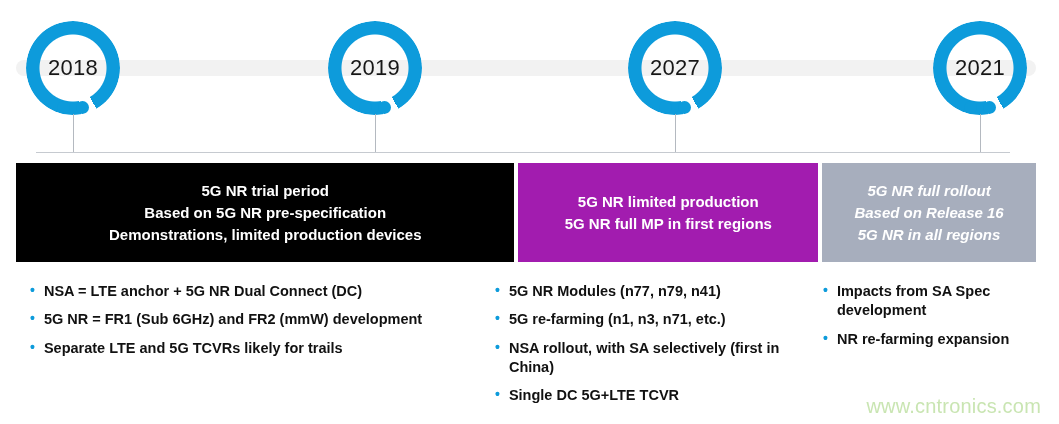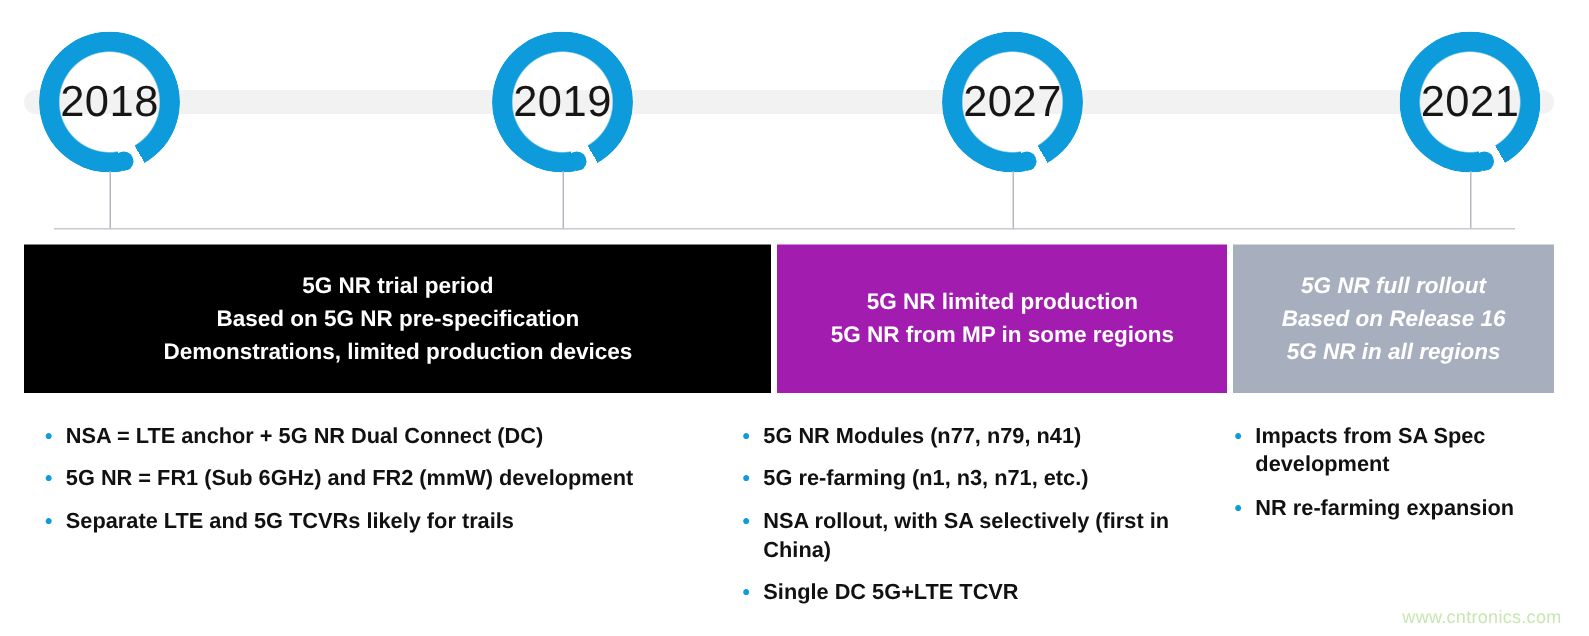--- a/index.html
+++ b/index.html
@@ -57,21 +57,21 @@
     background: #0d9bdb;
   }
   .year-ring::before { left: 31px;  bottom: 1px; }
   .year-ring::after  { right: 31px; bottom: 1px; }
   .year-label {
     position: absolute;
     inset: 0;
     display: flex;
     align-items: center;
     justify-content: center;
-    font-size: 29px;
+    font-size: 22px;
     font-weight: 400;
     color: #161616;
     letter-spacing: 0.3px;
     z-index: 2;
   }
 
   
   .connector-v {
     position: absolute;
     width: 1px;
@@ -147,21 +147,21 @@
     margin-right: 9px;
     transform: translateY(-1px);
   }
   .bullet-text { flex: 1 1 auto; }
 
   
   #watermark {
     position: absolute;
     right: 18px;
     bottom: 6px;
-    font-size: 12px;
+    font-size: 20px;
     color: #c9e5b2;
     letter-spacing: 0.2px;
     white-space: nowrap;
   }
 </style>
 </head>
 <body>
 
 <div id="timeline-band"></div>
 
@@ -193,21 +193,21 @@
 <div id="connector-h"></div>
 
 <div id="panels">
   <div class="panel" id="panel-0">
     <span class="panel-line">5G NR trial period</span>
     <span class="panel-line">Based on 5G NR pre-specification</span>
     <span class="panel-line">Demonstrations, limited production devices</span>
   </div>
   <div class="panel" id="panel-1">
     <span class="panel-line">5G NR limited production</span>
-    <span class="panel-line">5G NR from MP in some regions</span>
+    <span class="panel-line">5G NR full MP in first regions</span>
   </div>
   <div class="panel" id="panel-2">
     <span class="panel-line">5G NR full rollout</span>
     <span class="panel-line">Based on Release 16</span>
     <span class="panel-line">5G NR in all regions</span>
   </div>
 </div>
 
 <div id="columns">
   <div class="bullet-col" id="col-0">

